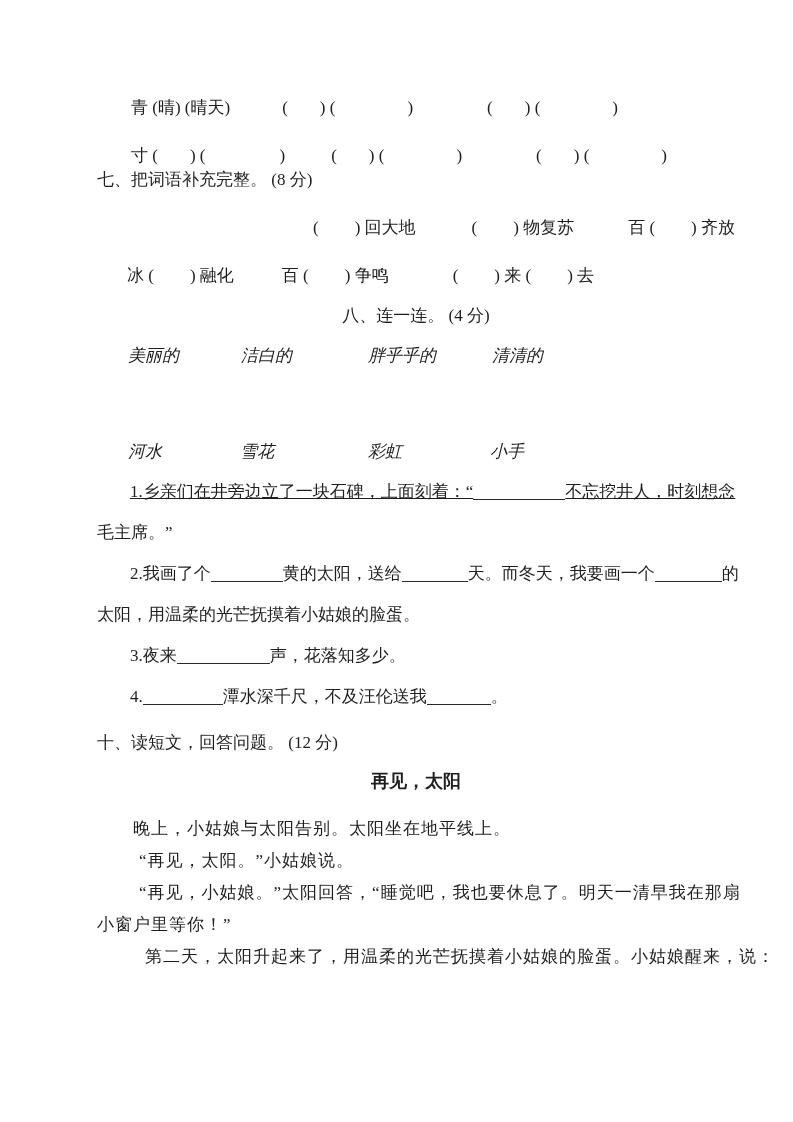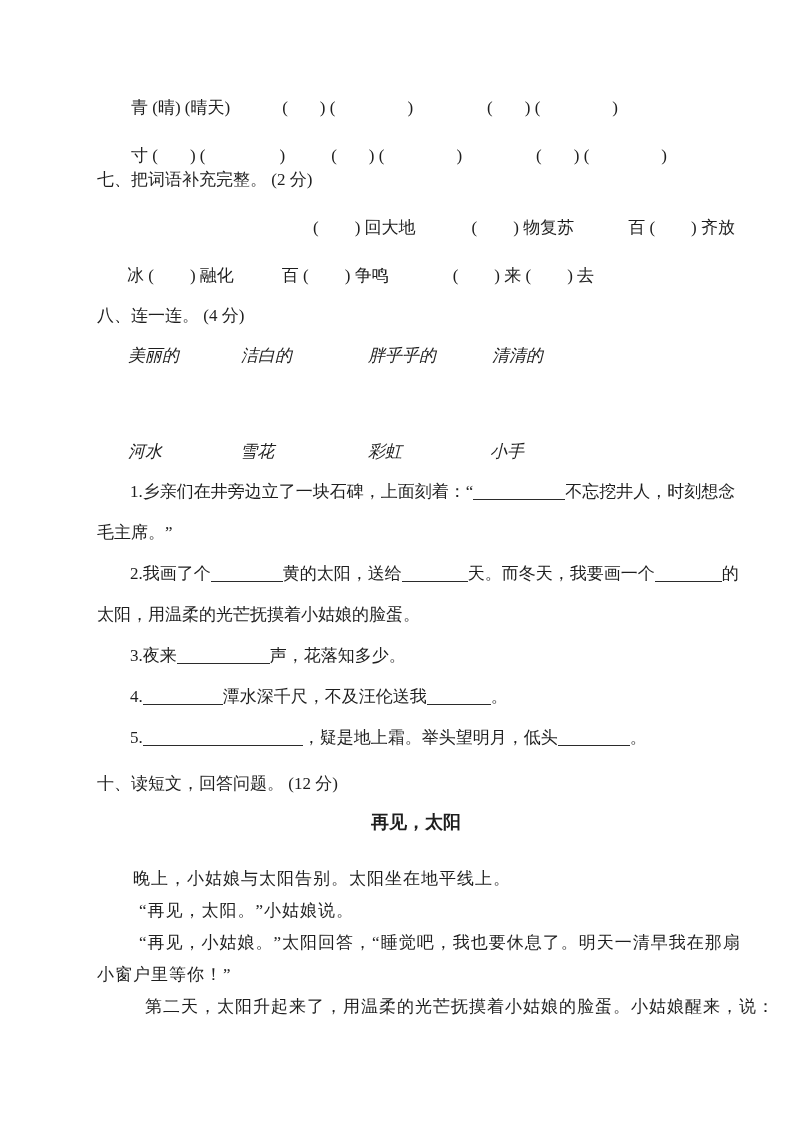--- a/index.html
+++ b/index.html
@@ -34,75 +34,74 @@
     height: 15px;
     vertical-align: -3px;
   }
   
   .q6 .fline { margin-bottom: 24px; }
   .lines .fline:last-child { margin-bottom: 0; }
   .heading { line-height: 24px; height: 24px; white-space: pre; }
   .h7 { margin-top: 0px; }
   .q7 { margin-top: 24px; }
   .q7 .fline { margin-bottom: 24px; }
-  .h8 { margin-top: 16px; }
+  .h8 { margin-top: 16px; text-align: center; }
   .q8 { margin-top: 16px; font-style: italic; }
   .q8 .fline { margin-bottom: 72px; }
   .h9 { margin-top: 18px; }
   .q9 { margin-top: 16px; }
   .q9 .fline { margin-bottom: 17px; }
   .h10 { margin-top: 22px; }
   .passage-title {
     margin-top: 14px;
     text-align: center;
     font-family: "Liberation Sans", "DejaVu Sans", sans-serif;
     font-weight: 700;
     font-size: 18px;
     line-height: 24px;
     height: 24px;
   }
-  .q10 { margin-top: 32px; }
+  .q10 { margin-top: 23px; }
   .q10 .fline {
     line-height: 26px;
     height: 26px;
     margin-bottom: 6px;
     font-family: "Liberation Serif", "DejaVu Serif", serif;
     letter-spacing: 1px;
   }
 </style>
 </head>
 <body>
 
 <div class="page">
 
   <div class="lines q6">
       <div class="fline" style="padding-left: 34px;"><span>青 (晴) (晴天)</span><span class="gap" style="width: 52px;"></span><span>(</span><span class="gap" style="width: 32px;"></span><span>) (</span><span class="gap" style="width: 72px;"></span><span>)</span><span class="gap" style="width: 74px;"></span><span>(</span><span class="gap" style="width: 32px;"></span><span>) (</span><span class="gap" style="width: 72px;"></span><span>)</span></div>
       <div class="fline" style="padding-left: 34px;"><span>寸 (</span><span class="gap" style="width: 32px;"></span><span>) (</span><span class="gap" style="width: 74px;"></span><span>)</span><span class="gap" style="width: 46px;"></span><span>(</span><span class="gap" style="width: 32px;"></span><span>) (</span><span class="gap" style="width: 72px;"></span><span>)</span><span class="gap" style="width: 74px;"></span><span>(</span><span class="gap" style="width: 32px;"></span><span>) (</span><span class="gap" style="width: 72px;"></span><span>)</span></div>
     </div>
 
-  <div class="heading h7">七、把词语补充完整。 (2 分)</div>
+  <div class="heading h7">七、把词语补充完整。 (8 分)</div>
   <div class="lines q7">
       <div class="fline" style="padding-left: 38px; text-align: right;"><span>(</span><span class="gap" style="width: 36px;"></span><span>) 回大地</span><span class="gap" style="width: 56px;"></span><span>(</span><span class="gap" style="width: 36px;"></span><span>) 物复苏</span><span class="gap" style="width: 54px;"></span><span>百 (</span><span class="gap" style="width: 36px;"></span><span>) 齐放</span></div>
       <div class="fline" style="padding-left: 30px;"><span>冰 (</span><span class="gap" style="width: 36px;"></span><span>) 融化</span><span class="gap" style="width: 48px;"></span><span>百 (</span><span class="gap" style="width: 36px;"></span><span>) 争鸣</span><span class="gap" style="width: 64px;"></span><span>(</span><span class="gap" style="width: 36px;"></span><span>) 来 (</span><span class="gap" style="width: 36px;"></span><span>) 去</span></div>
     </div>
 
   <div class="heading h8">八、连一连。 (4 分)</div>
   <div class="lines q8">
       <div class="fline" style="padding-left: 31px;"><span>美丽的</span><span class="gap" style="width: 62px;"></span><span>洁白的</span><span class="gap" style="width: 76px;"></span><span>胖乎乎的</span><span class="gap" style="width: 56px;"></span><span>清清的</span></div>
       <div class="fline" style="padding-left: 31px;"><span>河水</span><span class="gap" style="width: 78px;"></span><span>雪花</span><span class="gap" style="width: 94px;"></span><span>彩虹</span><span class="gap" style="width: 88px;"></span><span>小手</span></div>
     </div>
 
   <div class="lines q9">
-      <div class="fline" style="padding-left: 33px;"><span>1.乡亲们在井旁边立了一块石碑，上面刻着：“</span><span class="blank" style="width: 92px;"></span><span>不忘挖井人，时刻想念</span></div>
+      <div class="fline" style="padding-left: 33px; text-decoration: underline;"><span>1.乡亲们在井旁边立了一块石碑，上面刻着：“</span><span class="blank" style="width: 92px;"></span><span>不忘挖井人，时刻想念</span></div>
       <div class="fline"><span>毛主席。”</span></div>
       <div class="fline" style="padding-left: 33px;"><span>2.我画了个</span><span class="blank" style="width: 72px;"></span><span>黄的太阳，送给</span><span class="blank" style="width: 66px;"></span><span>天。而冬天，我要画一个</span><span class="blank" style="width: 67px;"></span><span>的</span></div>
       <div class="fline"><span>太阳，用温柔的光芒抚摸着小姑娘的脸蛋。</span></div>
       <div class="fline" style="padding-left: 33px;"><span>3.夜来</span><span class="blank" style="width: 93px;"></span><span>声，花落知多少。</span></div>
       <div class="fline" style="padding-left: 33px;"><span>4.</span><span class="blank" style="width: 80px;"></span><span>潭水深千尺，不及汪伦送我</span><span class="blank" style="width: 64px;"></span><span>。</span></div>
-      <div class="fline" style="padding-left: 33px;"><span>5.</span><span class="blank" style="width: 160px;"></span><span>，疑是地上霜。举头望明月，低头</span><span class="blank" style="width: 72px;"></span><span>。</span></div>
     </div>
 
   <div class="heading h10">十、读短文，回答问题。 (12 分)</div>
   <div class="passage-title">再见，太阳</div>
   <div class="lines q10">
       <div class="fline kai" style="padding-left: 36px;"><span>晚上，小姑娘与太阳告别。太阳坐在地平线上。</span></div>
       <div class="fline kai" style="padding-left: 42px;"><span>“再见，太阳。”小姑娘说。</span></div>
       <div class="fline kai" style="padding-left: 42px; text-align: right;"><span>“再见，小姑娘。”太阳回答，“睡觉吧，我也要休息了。明天一清早我在那扇</span></div>
       <div class="fline kai"><span>小窗户里等你！”</span></div>
       <div class="fline kai" style="padding-left: 48px;"><span>第二天，太阳升起来了，用温柔的光芒抚摸着小姑娘的脸蛋。小姑娘醒来，说：</span></div>

